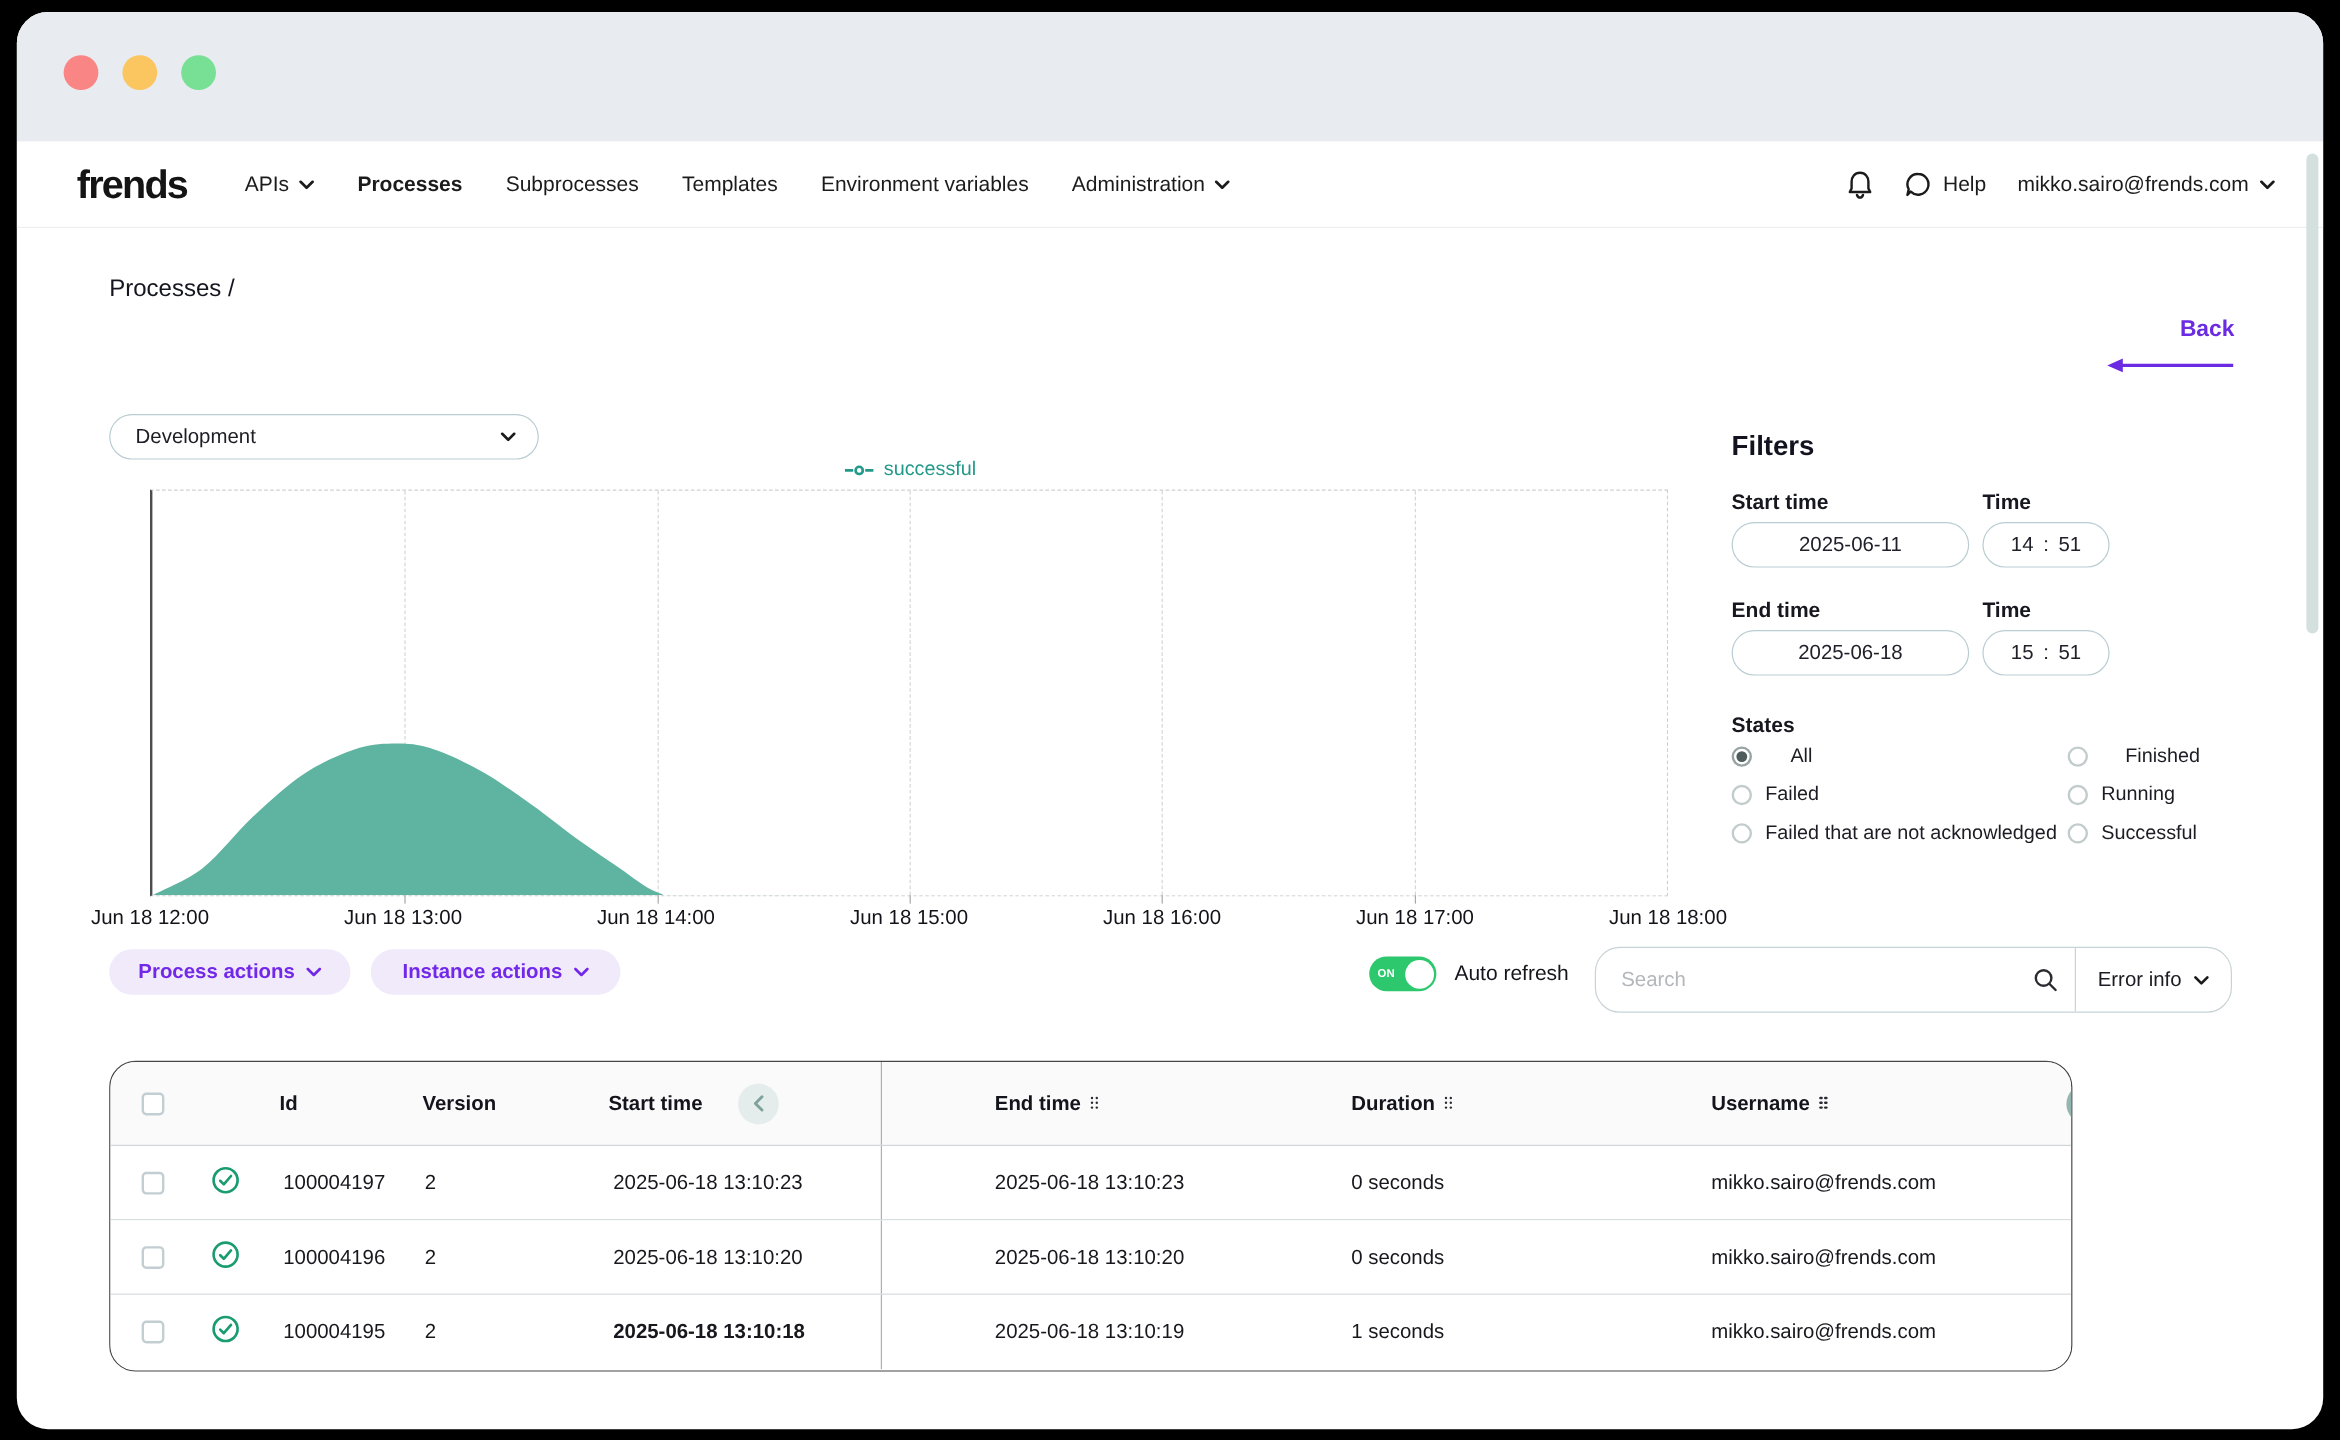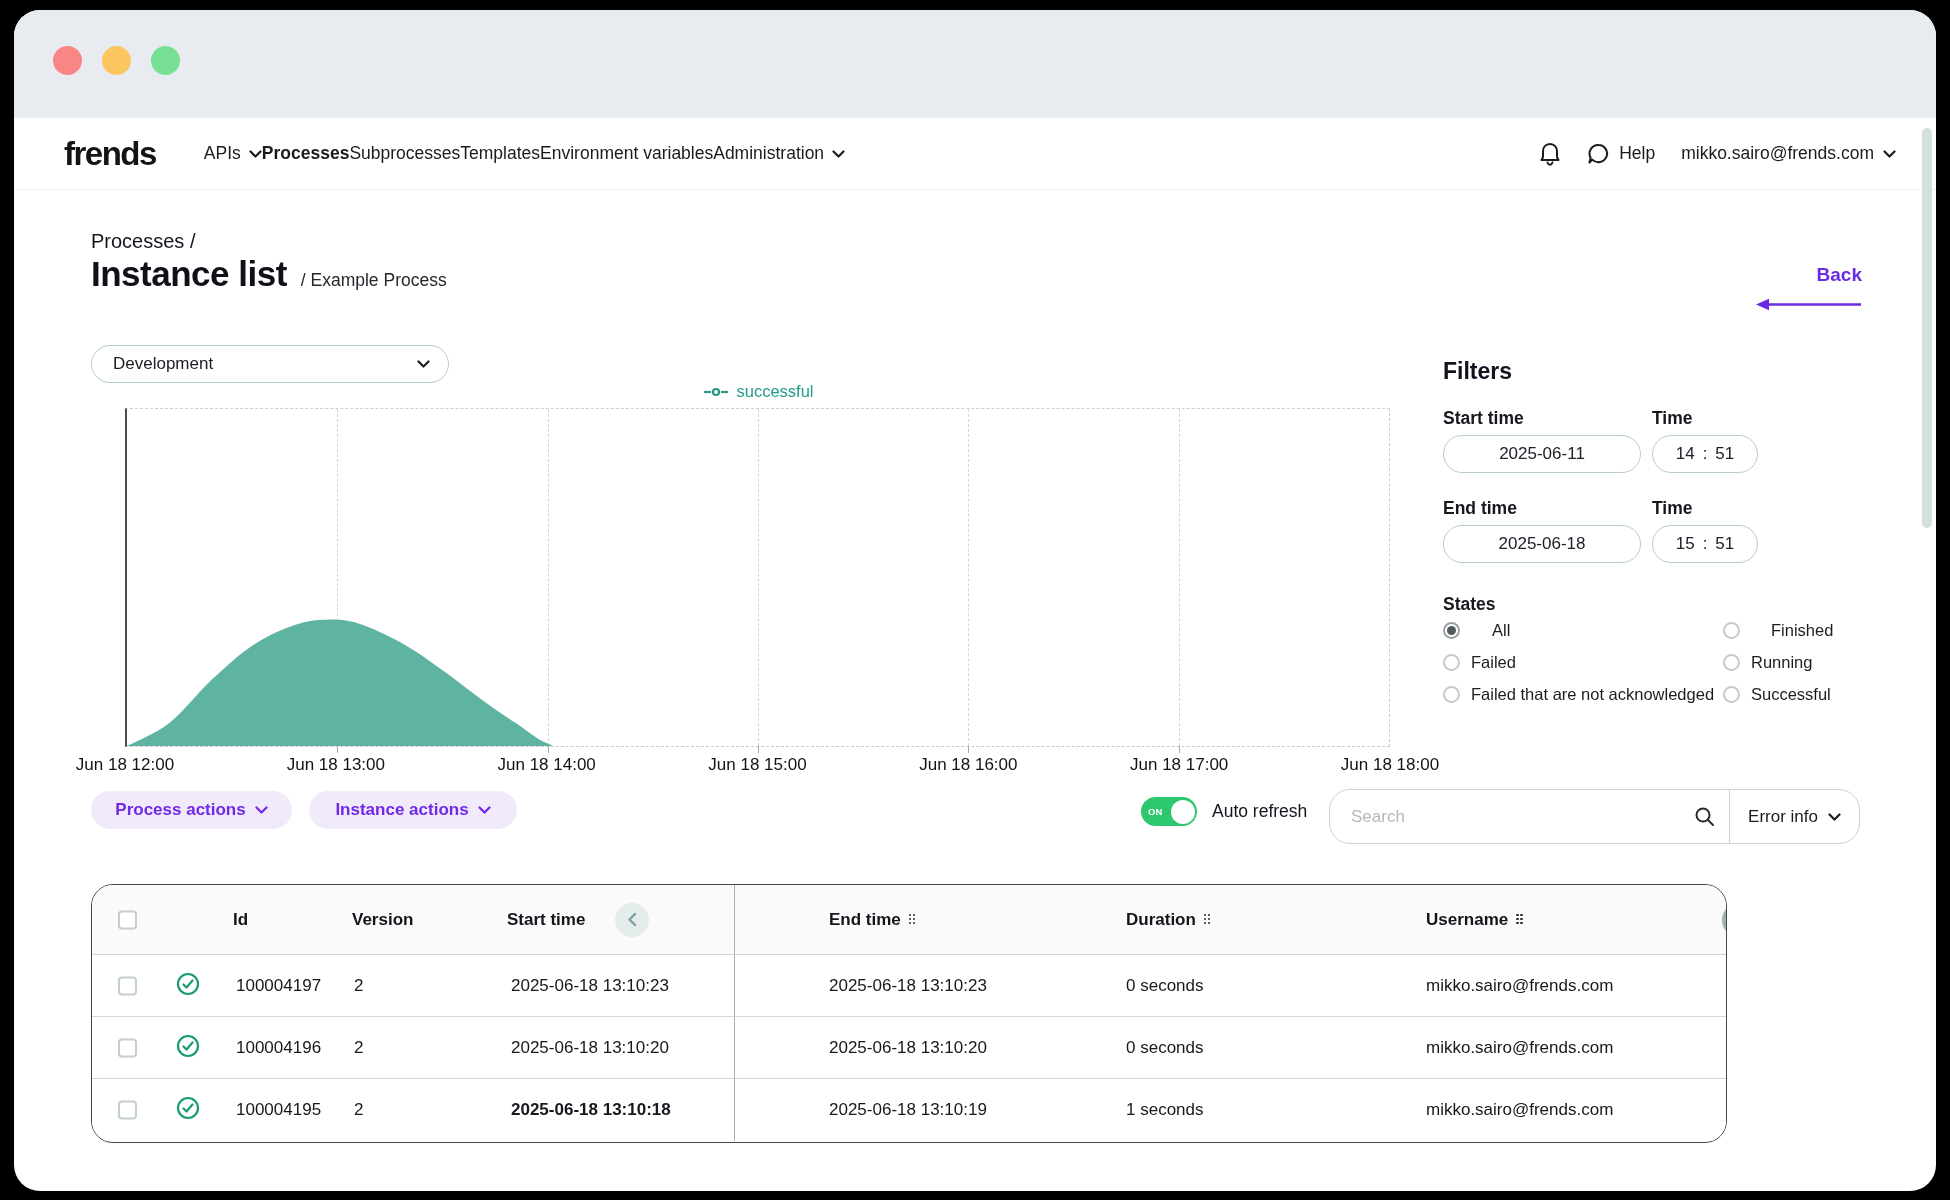--- a/index.html
+++ b/index.html
@@ -11,21 +11,21 @@
   
   .titlebar { position:absolute; left:0; top:0; width:100%; height:108px; background:#e8ecf0; }
   .tl { position:absolute; top:36px; width:29px; height:29px; border-radius:50%; }
   .tl.red { left:39px; background:#fa8585; }
   .tl.yellow { left:88px; background:#fbc55f; }
   .tl.green { left:137px; background:#78e095; }
 
   
   .navbar { position:absolute; left:0; top:108px; width:100%; height:72px; background:#fff; display:flex; align-items:center; padding:0 40px 0 50px; border-bottom:1px solid #eceef0; }
   .logo { font-size:33px; font-weight:700; letter-spacing:-1.5px; color:#141414; margin-right:48px; }
-  .nav-items { display:flex; align-items:center; }
+  .nav-items { display:flex; align-items:center; gap:36px; }
   .nav-item { display:flex; align-items:center; gap:8px; font-size:17.5px; color:#1b1b1b; font-weight:500; cursor:pointer; white-space:nowrap; }
   .nav-item.active { font-weight:800; }
   .nav-right { margin-left:auto; display:flex; align-items:center; gap:26px; }
   .nav-right .nav-item { gap:9px; }
   svg.chev { width:13px; height:8px; }
   svg.chev path { fill:none; stroke:#1b1b1b; stroke-width:2.2; stroke-linecap:round; stroke-linejoin:round; }
 
   
   .abs { position:absolute; }
   .breadcrumb { left:77px; top:220px; font-size:20px; color:#15151f; font-weight:500; }
@@ -145,24 +145,20 @@
         <div class="nav-item">
           <span>mikko.sairo@frends.com</span>
           <svg class="chev" viewBox="0 0 13 8">
               <path d="M1.5 1.5 L6.5 6.5 L11.5 1.5"></path>
             </svg>
         </div>
       </div>
     </div>
 
     <div class="abs breadcrumb">Processes /</div>
-    <div class="abs titlerow">
-      <span class="page-title">Instance list</span>
-      <span class="page-sub">/ Example Process</span>
-    </div>
     <div class="abs back-link">Back</div>
     <svg class="abs back-arrow" width="106" height="13" viewBox="0 0 106 13">
       <line x1="10" y1="6.5" x2="105" y2="6.5" stroke="#6a2be2" stroke-width="2.6"></line>
       <polygon points="0,6.5 13,0.8 13,12.2" fill="#6a2be2"></polygon>
     </svg>
 
     <div class="abs env-select">
       <span>Development</span>
       <span class="grow"></span>
       <svg class="chev" viewBox="0 0 13 8">

